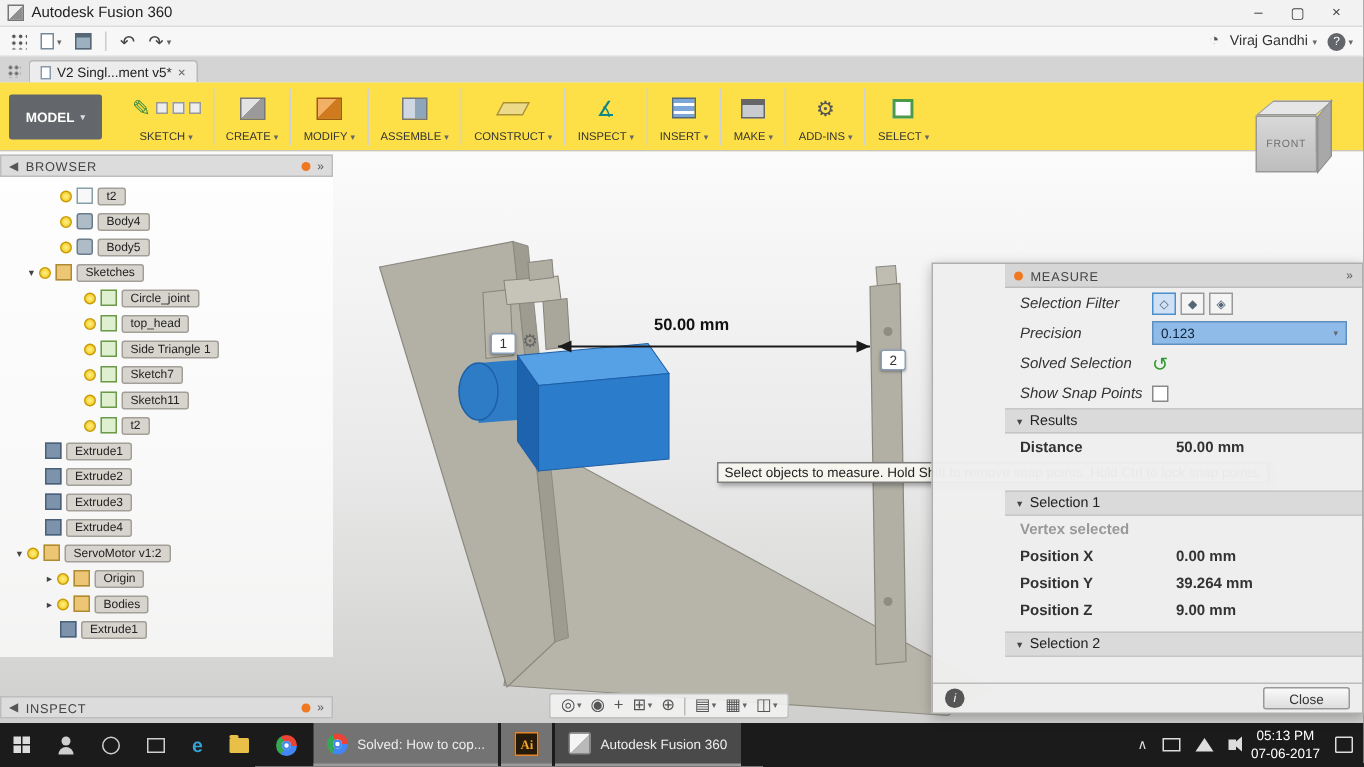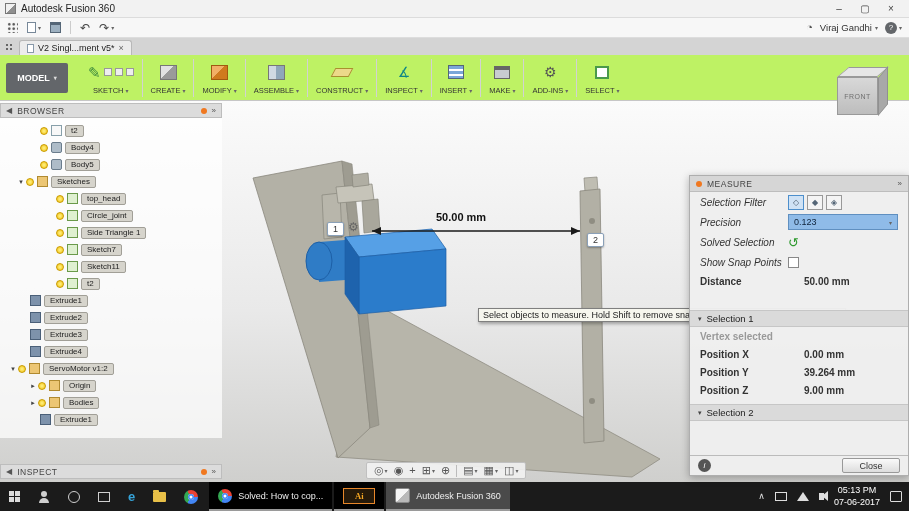--- a/index.html
+++ b/index.html
@@ -28,21 +28,21 @@
   .helpic { width:12px; height:12px; border-radius:50%; background:#63666a; color:#fff; font-size:8px; display:flex; align-items:center; justify-content:center; }
 
   
   .tabbar { height:17px; background:#d4d4d4; display:flex; align-items:flex-end; gap:5px; padding-left:5px; }
   .tabgrid { width:9px; height:9px; margin-bottom:3px; background:radial-gradient(#666 1px,transparent 1.2px); background-size:4px 4px; }
   .tab { height:15px; background:#ececec; border:1px solid #b8b8b8; border-bottom:none; border-radius:3px 3px 0 0; display:flex; align-items:center; gap:4px; padding:0 7px; font-size:9px; color:#222; }
   .docic { width:7px; height:9px; background:#fff; border:1px solid #89a; }
   .tabclose { font-size:9px; color:#666; }
 
   
-  .ribbon { height:46px; background:#bef264; border-bottom:1px solid #c6c6c6; display:flex; align-items:center; padding:0 6px; }
+  .ribbon { height:46px; background:#fde047; border-bottom:1px solid #c6c6c6; display:flex; align-items:center; padding:0 6px; }
   .ws-btn { width:62px; height:30px; background:#63666a; color:#fff; font-size:9px; font-weight:bold; display:flex; align-items:center; justify-content:center; gap:4px; border-radius:2px; margin-right:12px; }
   .ws-btn .dd { color:#ddd; }
   .rgroup { display:flex; flex-direction:column; align-items:center; justify-content:center; padding:0 8px; height:44px; }
   .ric { height:24px; display:flex; align-items:center; justify-content:center; gap:3px; }
   .rlabel { font-size:7.5px; color:#333; display:flex; gap:2px; align-items:center; margin-top:2px; }
   .rdiv { width:1px; height:38px; background:#d2d2d2; }
   .pencil { font-size:15px; color:#3d8a3d; line-height:1; }
   .mini { width:8px; height:8px; border:1px solid #999; background:#eee; }
   .cube { width:17px; height:15px; border:1px solid #777; background:linear-gradient(135deg,#e2e2e2 0 45%,#9a9a9a 45%); }
   .cube.orange { background:linear-gradient(135deg,#f2b066 0 45%,#cf7a1e 45%); border-color:#a05a10; }
@@ -91,21 +91,21 @@
   .pA { padding-left:40px; } .pB { padding-left:16px; } .pC { padding-left:56px; }
   .pD { padding-left:30px; } .pE { padding-left:8px; } .pF { padding-left:28px; }
   .comments { position:absolute; left:0; bottom:3px; width:222px; z-index:4; }
 
   
   .navbar { position:absolute; left:366px; bottom:3px; height:17px; display:flex; align-items:center; gap:6px; background:rgba(242,242,242,.9); border:1px solid #c0c0c0; border-radius:2px; padding:0 7px; z-index:4; }
   .nico { display:flex; align-items:center; gap:1px; color:#555; font-size:11px; line-height:1; }
   .nsep { width:1px; height:12px; background:#bbb; }
 
   
-  .measure { position:absolute; right:0; top:74px; width:220px; height:301px; background:rgba(238,238,238,.97); border:1px solid #aeaeae; box-shadow:0 2px 8px rgba(0,0,0,.28); z-index:5; font-size:10px; color:#333; }
+  .measure { position:absolute; right:0; top:74px; width:288px; height:301px; background:rgba(238,238,238,.97); border:1px solid #aeaeae; box-shadow:0 2px 8px rgba(0,0,0,.28); z-index:5; font-size:10px; color:#333;padding-left:48px; }
   .m-hdr { height:16px; background:#d6d6d6; border-bottom:1px solid #bdbdbd; display:flex; align-items:center; gap:5px; padding:0 6px; font-size:8.5px; color:#444; }
   .m-hdr .ttl { flex:1; letter-spacing:.5px; }
   .m-row { display:flex; align-items:center; height:20px; padding:0 10px; }
   .m-row .lbl { width:88px; flex:none;font-style:italic; }
   .sel-icons { display:flex; gap:3px; }
   .fic { width:16px; height:15px; border:1px solid #999; background:#f4f4f4; display:flex; align-items:center; justify-content:center; font-size:8px; color:#567; }
   .fic.active { background:#cfe2f5; border-color:#4d8fcc; }
   .combo { flex:1; height:16px; background:#8fbbe8; border:1px solid #5f8fc0; display:flex; align-items:center; padding:0 5px; font-size:9px; color:#10233a; }
   .combo .cv { flex:1; }
   .restartic { font-size:13px; color:#2f9a2f; line-height:1; }
@@ -128,23 +128,23 @@
   .i-person { width:12px; height:12px; position:relative; }
   .i-person::before { content:""; position:absolute; top:0; left:3px; width:6px; height:6px; border-radius:50%; background:#cfcfcf; }
   .i-person::after { content:""; position:absolute; bottom:0; left:1px; width:10px; height:5px; border-radius:5px 5px 0 0; background:#cfcfcf; }
   .i-circle { width:12px; height:12px; border:1.5px solid #cfcfcf; border-radius:50%; }
   .i-taskview { width:12px; height:10px; border:1.5px solid #cfcfcf; }
   .i-edge { font-size:13px; font-weight:bold; color:#35a3d8; line-height:1; }
   .i-folder { width:13px; height:10px; background:#e8c048; border-radius:1px; position:relative; }
   .i-folder::before { content:""; position:absolute; top:-2px; left:0; width:6px; height:2px; background:#e8c048; border-radius:1px 1px 0 0; }
   .i-chrome { width:14px; height:14px; border-radius:50%; background:conic-gradient(from -30deg,#ea4335 0 120deg,#4285f4 0 240deg,#34a853 0 360deg); position:relative; flex:none; }
   .i-chrome::after { content:""; position:absolute; left:4px; top:4px; width:6px; height:6px; border-radius:50%; background:#fff; box-shadow:inset 0 0 0 1.5px #4285f4; }
-  .tb-win { display:flex; align-items:center; gap:6px; height:29px; padding:0 9px; background:#000000; border-bottom:2px solid #9a9a9a; margin-left:2px; font-size:9px; color:#eee; white-space:nowrap; }
+  .tb-win { display:flex; align-items:center; gap:6px; height:29px; padding:0 9px; background:#737373; border-bottom:2px solid #9a9a9a; margin-left:2px; font-size:9px; color:#eee; white-space:nowrap; }
   .tb-win.active { background:#4a4a4a; }
-  .i-ai { width:32px; height:16px; background:#261a0a; border:1px solid #e8872a; color:#f5a623; font-size:8.5px; font-weight:bold; display:flex; align-items:center; justify-content:center; flex:none;font-family:Liberation Serif, serif; }
+  .i-ai { width:16px; height:16px; background:#261a0a; border:1px solid #e8872a; color:#f5a623; font-size:8.5px; font-weight:bold; display:flex; align-items:center; justify-content:center; flex:none;font-family:Liberation Serif, serif; }
   .i-fusion { width:15px; height:15px; background:linear-gradient(135deg,#f5f5f5 0 50%,#b9b9b9 50%); border:1px solid #888; border-radius:2px; flex:none; }
   .tray { margin-left:auto; display:flex; align-items:center; gap:10px; padding-right:7px; }
   .chev { font-size:9px; color:#ddd; line-height:1; }
   .i-net { width:12px; height:9px; border:1.5px solid #ddd; }
   .i-wifi { width:0; height:0; border-left:6px solid transparent; border-right:6px solid transparent; border-bottom:9px solid #ddd; }
   .i-vol { width:5px; height:7px; background:#ddd; position:relative; }
   .i-vol::after { content:""; position:absolute; left:3px; top:-2px; border-top:5.5px solid transparent; border-bottom:5.5px solid transparent; border-right:6px solid #ddd; }
   .clockblk { text-align:center; font-size:9px; line-height:1.25; color:#fff; }
   .i-notif { width:12px; height:11px; border:1.5px solid #ddd; border-radius:1px; }
 </style>
@@ -384,26 +384,26 @@
           </div>
         <div class="trow pB">
             <span class="tarrow">▾</span>
             <span class="bulb"></span>
             <span class="ticon ic-folder"></span>
             <span class="chip">Sketches</span>
           </div>
         <div class="trow pC">
             <span class="bulb"></span>
             <span class="ticon ic-sketch"></span>
+            <span class="chip">Circle_joint</span>
+          </div>
+        <div class="trow pC">
+            <span class="bulb"></span>
+            <span class="ticon ic-sketch"></span>
             <span class="chip">top_head</span>
-          </div>
-        <div class="trow pC">
-            <span class="bulb"></span>
-            <span class="ticon ic-sketch"></span>
-            <span class="chip">Circle_joint</span>
           </div>
         <div class="trow pC">
             <span class="bulb"></span>
             <span class="ticon ic-sketch"></span>
             <span class="chip">Side Triangle 1</span>
           </div>
         <div class="trow pC">
             <span class="bulb"></span>
             <span class="ticon ic-sketch"></span>
             <span class="chip">Sketch7</span>
@@ -529,20 +529,24 @@
         </div>
       </div>
       <div class="m-row">
         <span class="lbl">Solved Selection</span>
         <span class="restartic">↺</span>
       </div>
       <div class="m-row">
         <span class="lbl">Show Snap Points</span>
         <div class="chk"></div>
       </div>
+      <div class="m-sec">
+        <span class="secarrow">▾</span>
+        <span>Results</span>
+      </div>
       <div class="m-kv">
         <span class="k">Distance</span>
         <span class="v">50.00 mm</span>
       </div>
       <div class="spacer22"></div>
       <div class="m-sec">
         <span class="secarrow">▾</span>
         <span>Selection 1</span>
       </div>
       <div class="m-kv">

